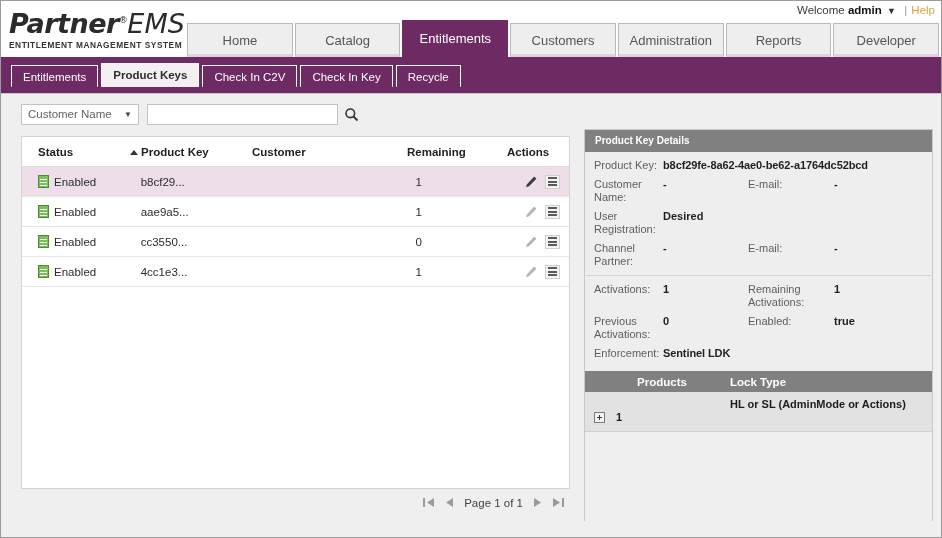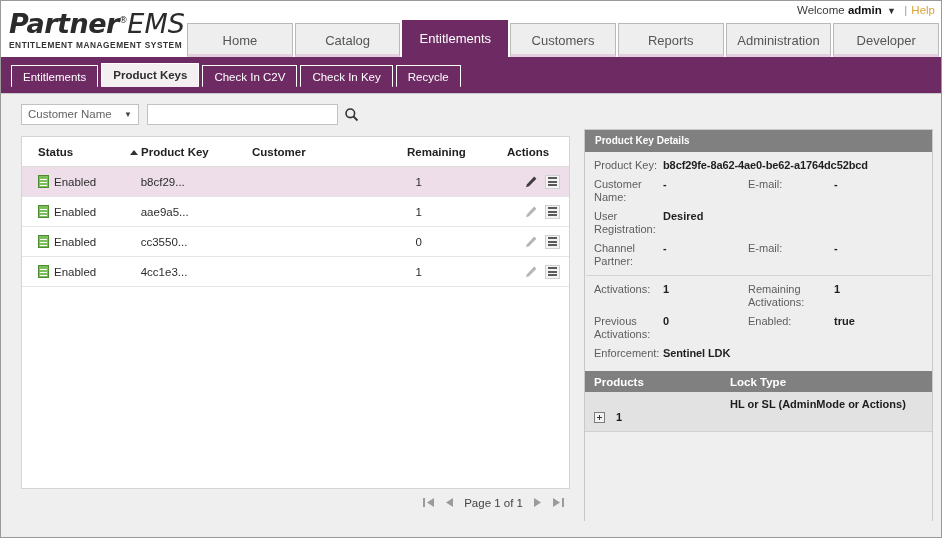--- a/index.html
+++ b/index.html
@@ -398,21 +398,21 @@
   .products-head {
     display: flex;
     height: 21px;
     align-items: center;
     background: #808080;
     color: #ffffff;
     font-size: 11.5px;
     font-weight: bold;
     margin-top: 4px;
   }
-  .ph1 { width: 145px; padding-left: 9px; box-sizing: border-box;}
+  .ph1 { width: 145px; padding-left: 9px; box-sizing: border-box; text-align: center;}
   .ph2 { width: 160px; }
   .products-row {
     display: flex;
     align-items: flex-start;
     background: #e2e2e2;
     padding: 6px 0 8px 0;
     font-size: 11px;
     border-bottom: 1px solid #d0d0d0;
   }
   .pr1 {
@@ -469,22 +469,22 @@
       <span class="caret">▼</span>
       <span class="sep">|</span>
       <span class="help">Help</span>
     </div>
 
     <div class="mainnav">
       <div class="tab">Home</div>
       <div class="tab">Catalog</div>
       <div class="tab active">Entitlements</div>
       <div class="tab">Customers</div>
+      <div class="tab">Administration</div>
       <div class="tab">Reports</div>
-      <div class="tab">Administration</div>
       <div class="tab">Developer</div>
     </div>
   </div>
 
   <div class="subnav">
     <div class="stab">Entitlements</div>
     <div class="stab active">Product Keys</div>
     <div class="stab">Check In C2V</div>
     <div class="stab">Check In Key</div>
     <div class="stab">Recycle</div>

